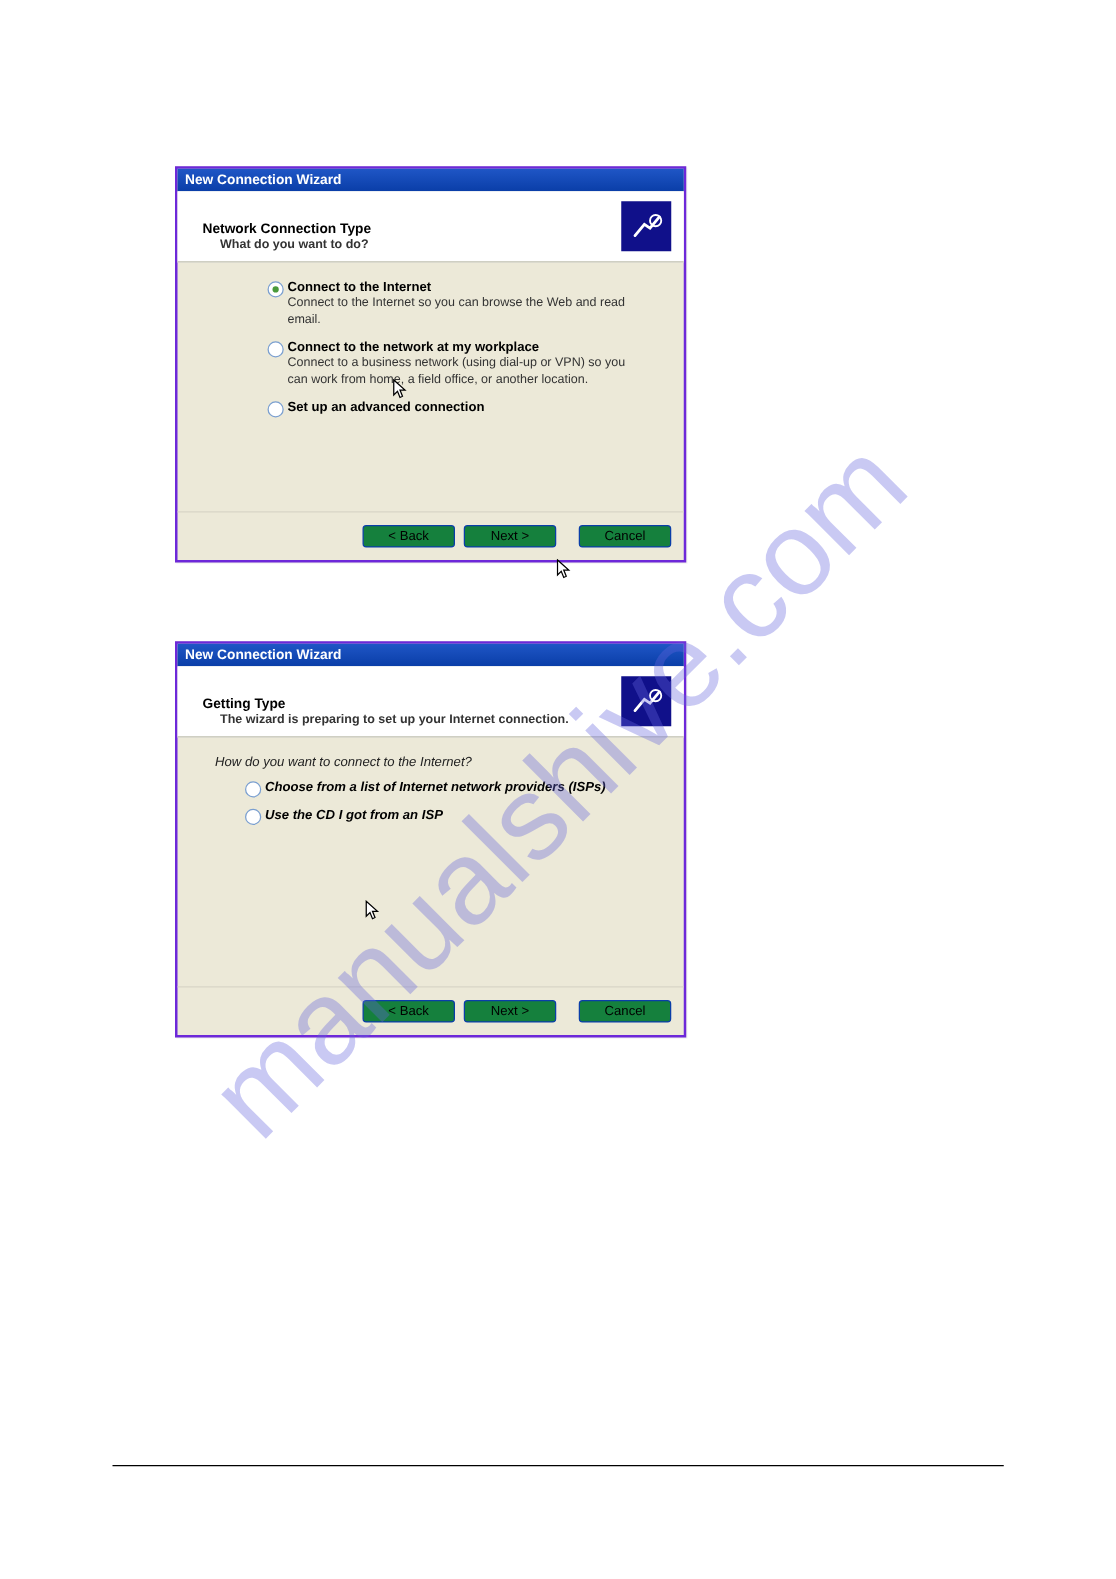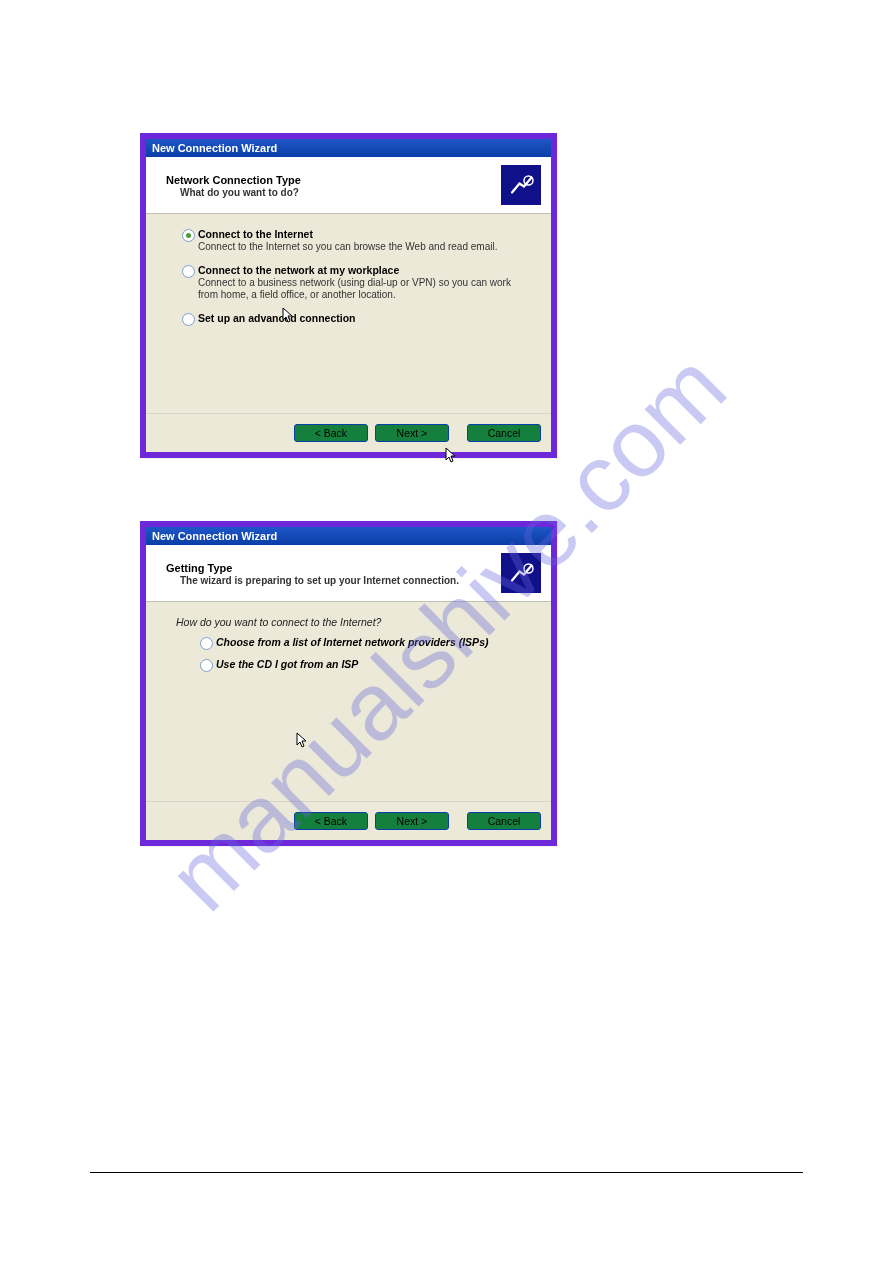--- a/index.html
+++ b/index.html
@@ -26,40 +26,40 @@
     z-index: 50;
   }
   .page {
     position: relative;
     padding-top: 133px;
     padding-left: 140px;
     z-index: 10;
   }
   .wizard {
     width: 405px;
-    border: 6px solid #6d28d9;
+    border: 2px solid #6d28d9;
     background: #ece9d8;
     margin-bottom: 63px;
     box-shadow: 1px 1px 0 rgba(0,0,0,0.05);
   }
   .titlebar {
     height: 18px;
     line-height: 18px;
     padding: 0 6px;
     background: linear-gradient(to bottom, #1f56c6 0%, #0a3ea8 100%);
     color: #fff;
     font-weight: bold;
     font-size: 11px;
   }
   .header {
     background: #fff;
     padding: 8px 10px 8px 20px;
     display: flex;
     justify-content: space-between;
-    align-items: center;
+    align-items: flex-end;
     border-bottom: 1px solid #c0c0b0;
     gap: 27px;
   }
   .header-text { padding-top: 2px; }
   .header-title { font-weight: bold; font-size: 11px; color: #000; }
   .header-sub { font-size: 10px; color: #333; padding-left: 14px; margin-top: 1px; font-weight: bold; }
   .header-icon {
     width: 40px; height: 40px;
     background: #10108a;
     display: flex; align-items: center; justify-content: center;
@@ -135,21 +135,21 @@
         <div class="header-title">Network Connection Type</div>
         <div class="header-sub">What do you want to do?</div>
       </div>
       <div class="header-icon">
         <svg viewBox="0 0 40 40">
           <path d="M8 30 L18 18 L24 22 L34 10" stroke="#fff" stroke-width="3" fill="none" stroke-linecap="round"></path>
           <circle cx="30" cy="14" r="6" stroke="#fff" stroke-width="2" fill="none"></circle>
         </svg>
       </div>
     </div>
-    <div class="body-area" style="position: relative;">
+    <div class="body-area" style="position: relative; margin-left: 36px;">
       <div class="opt">
         <span class="radio selected"></span>
         <div class="opt-title">Connect to the Internet</div>
         <div class="opt-desc">Connect to the Internet so you can browse the Web and read email.</div>
       </div>
       <div class="opt">
         <span class="radio"></span>
         <div class="opt-title">Connect to the network at my workplace</div>
         <div class="opt-desc">Connect to a business network (using dial-up or VPN) so you can work from home, a field office, or another location.</div>
       </div>

